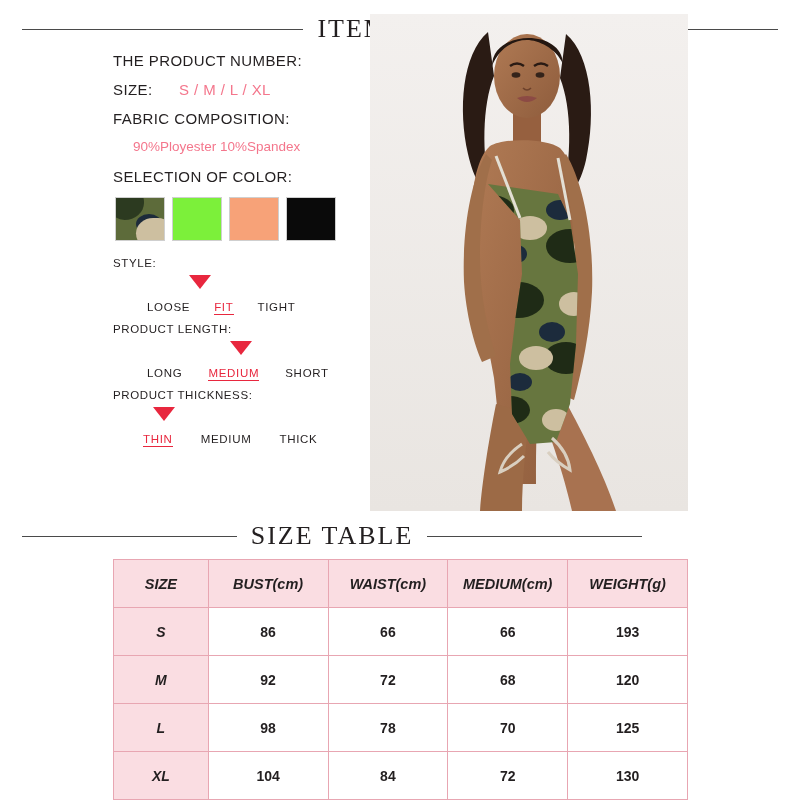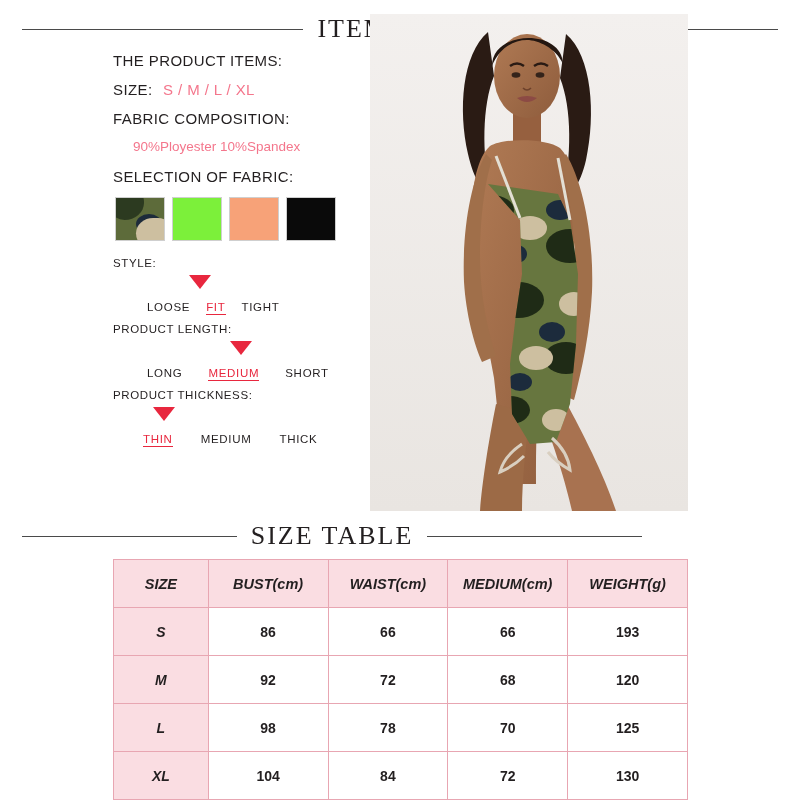--- a/index.html
+++ b/index.html
@@ -46,21 +46,21 @@
     top: 52px;
     width: 260px;
   }
   .line {
     font-size: 14.5px;
     letter-spacing: .4px;
     margin-bottom: 12px;
     white-space: nowrap;
   }
   .line.big { font-size: 15px; }
-  .pink-ind { color: #f4768c; margin-left: 6px; }
+  .pink-ind { color: #f4768c; margin-left: 22px; }
   .fabric-val {
     color: #f4768c;
     font-size: 13.5px;
     margin-left: 20px;
     margin-bottom: 14px;
   }
   .label-sm {
     font-size: 11.5px;
     letter-spacing: .6px;
     margin-bottom: 6px;
@@ -187,47 +187,47 @@
 
 <div class="section-title" id="items-info-title">
   <span class="rule"></span>
   <span class="txt">ITEMS  INFO</span>
   <span class="rule"></span>
 </div>
 
 <div class="info-col">
 
   <div class="line big">
-    <span>THE PRODUCT ITEMS:</span>
+    <span>THE PRODUCT NUMBER:</span>
     <span class="pink-ind"></span>
   </div>
 
   <div class="line big">
     <span>SIZE:</span>
     <span class="pink-ind">S / M / L / XL</span>
   </div>
 
   <div class="line big">FABRIC COMPOSITION:</div>
   <div class="fabric-val">90%Ployester 10%Spandex</div>
 
-  <div class="line big">SELECTION OF FABRIC:</div>
+  <div class="line big">SELECTION OF COLOR:</div>
 
   <div class="swatches">
     <div class="sw sw-camo">
         <span class="blob"></span>
       </div>
     <div class="sw" style="background:#7cf03a"></div>
     <div class="sw" style="background:#f7a278"></div>
     <div class="sw" style="background:#0a0a0a"></div>
   </div>
 
   <div class="label-sm">STYLE:</div>
   <div class="opt-row">
     <span class="marker" style="left:76px"></span>
-    <div class="opt-items" style="left:34px; gap:16px;">
+    <div class="opt-items" style="left:34px; gap:24px;">
       <span class="opt">LOOSE</span>
       <span class="opt selected">FIT</span>
       <span class="opt">TIGHT</span>
     </div>
   </div>
 
   <div class="label-sm">PRODUCT LENGTH:</div>
   <div class="opt-row">
     <span class="marker" style="left:117px"></span>
     <div class="opt-items" style="left:34px; gap:26px;">

